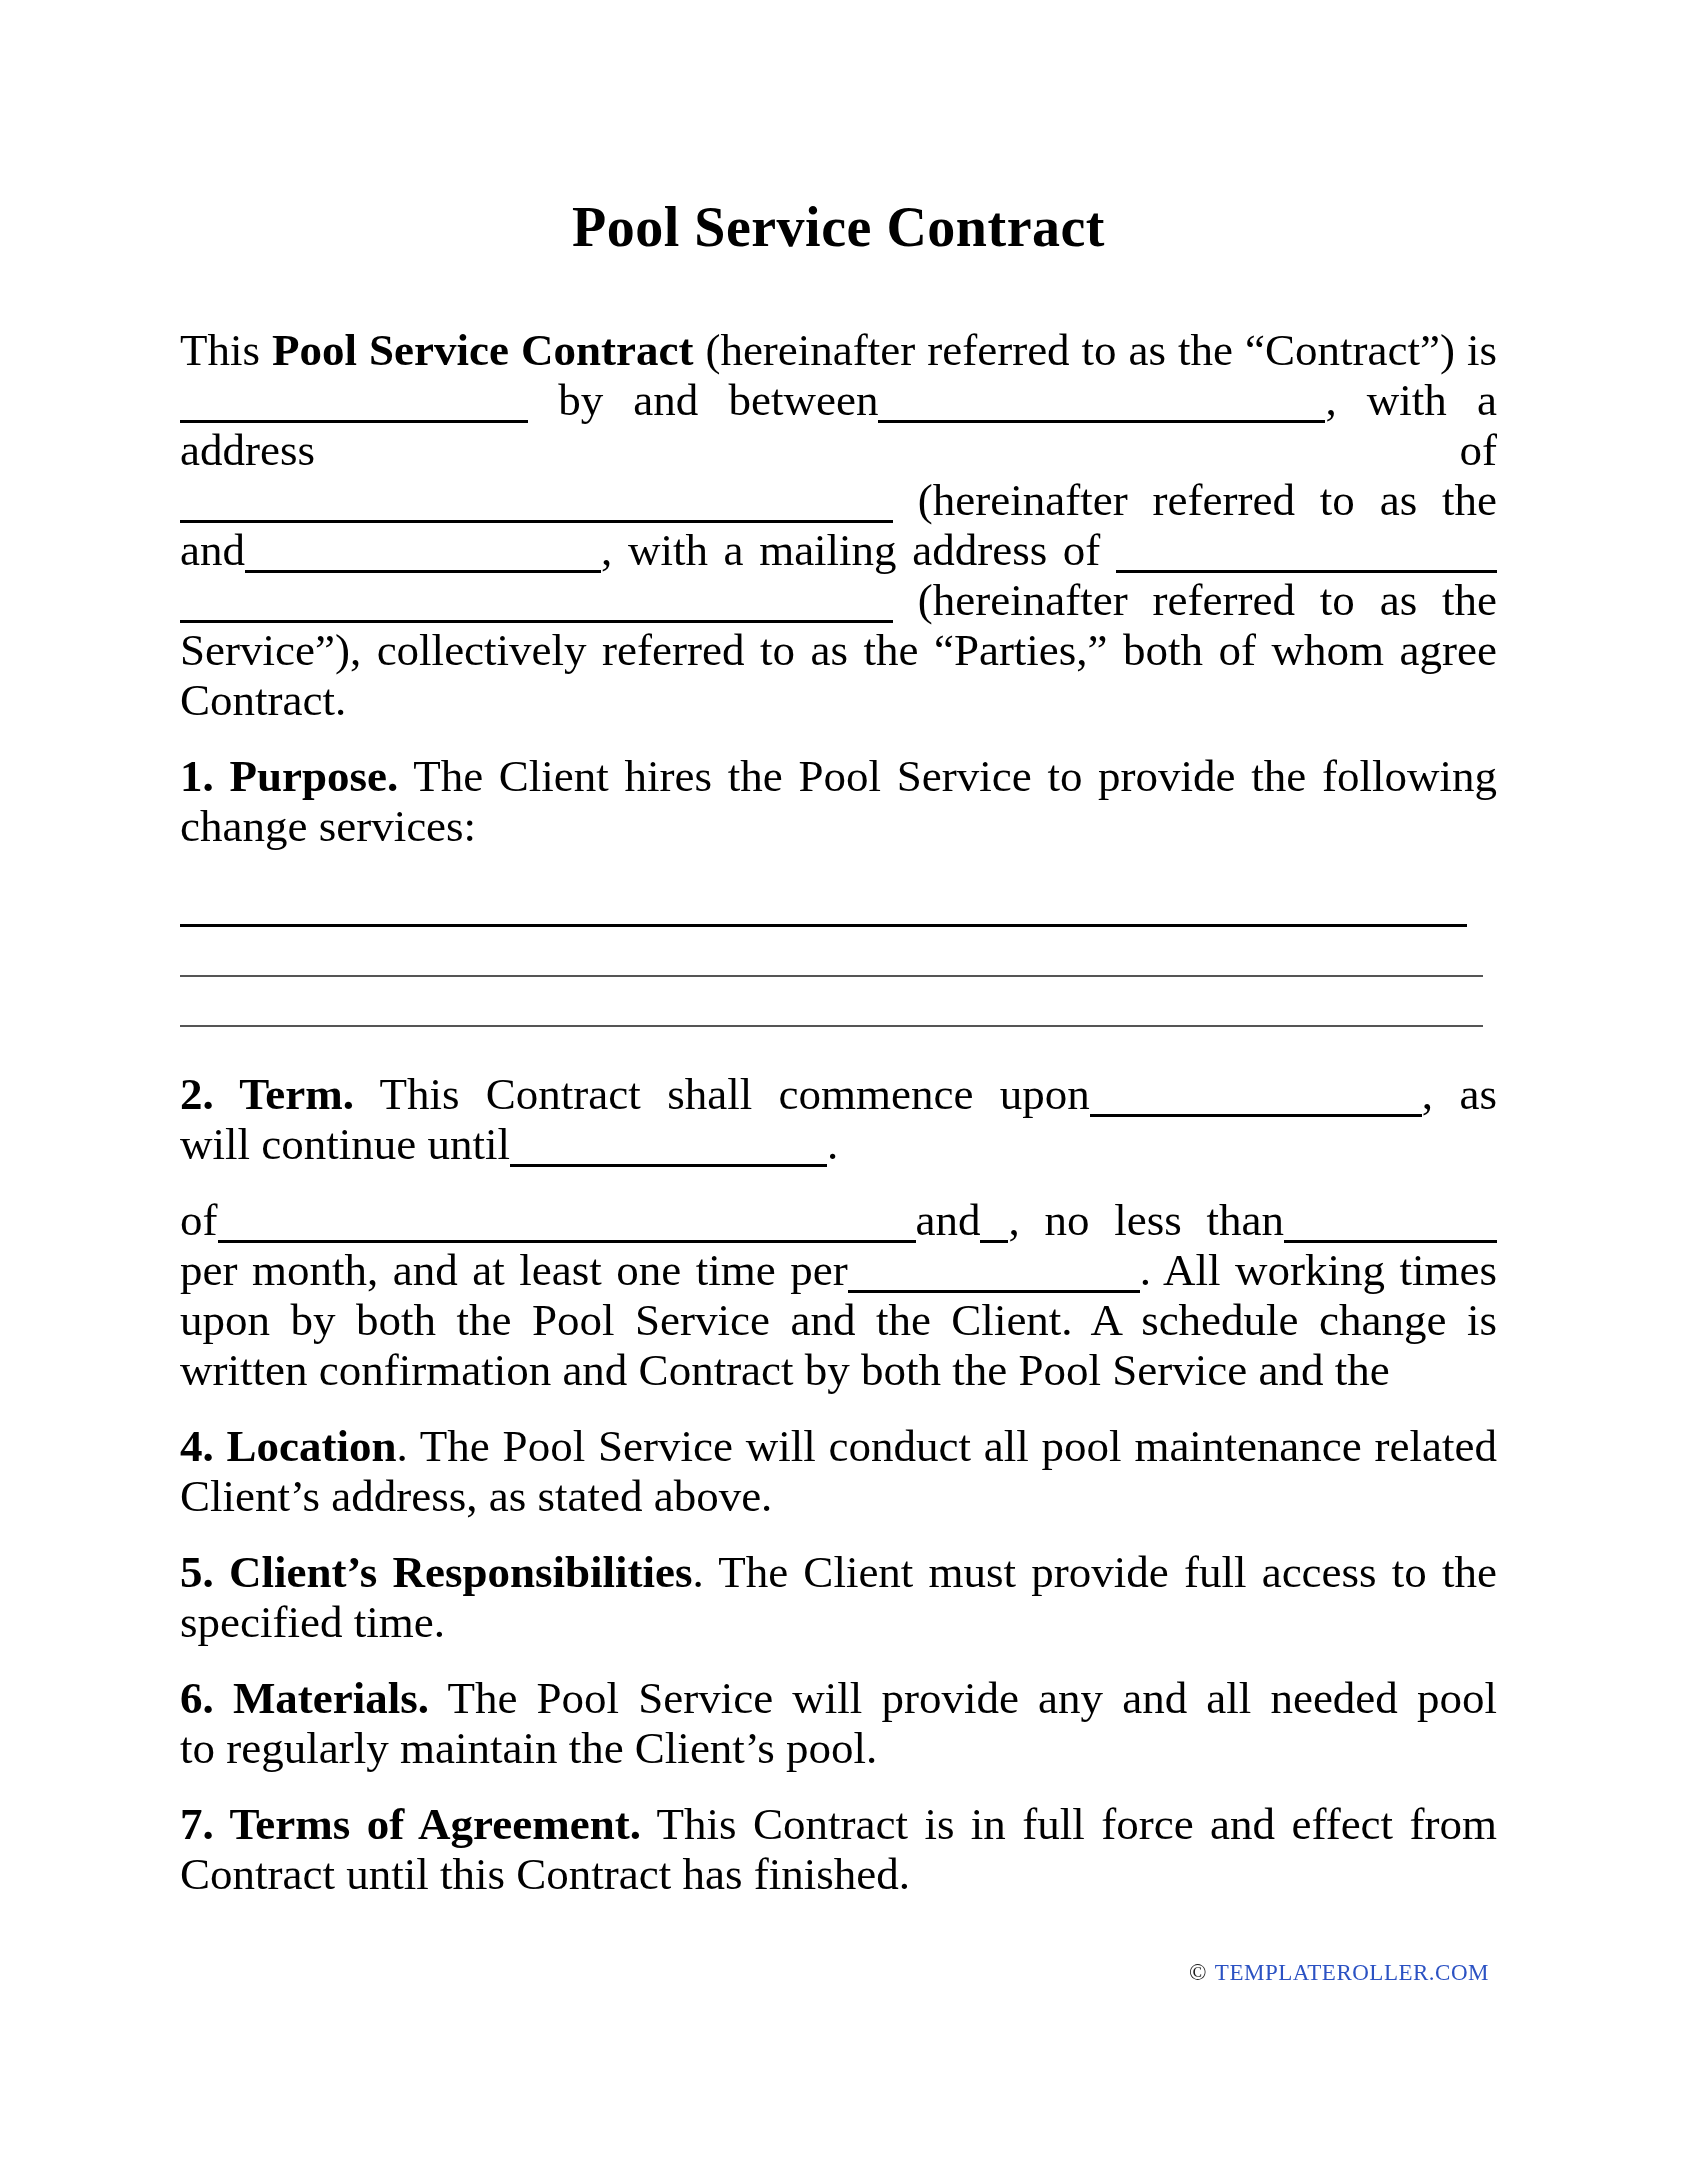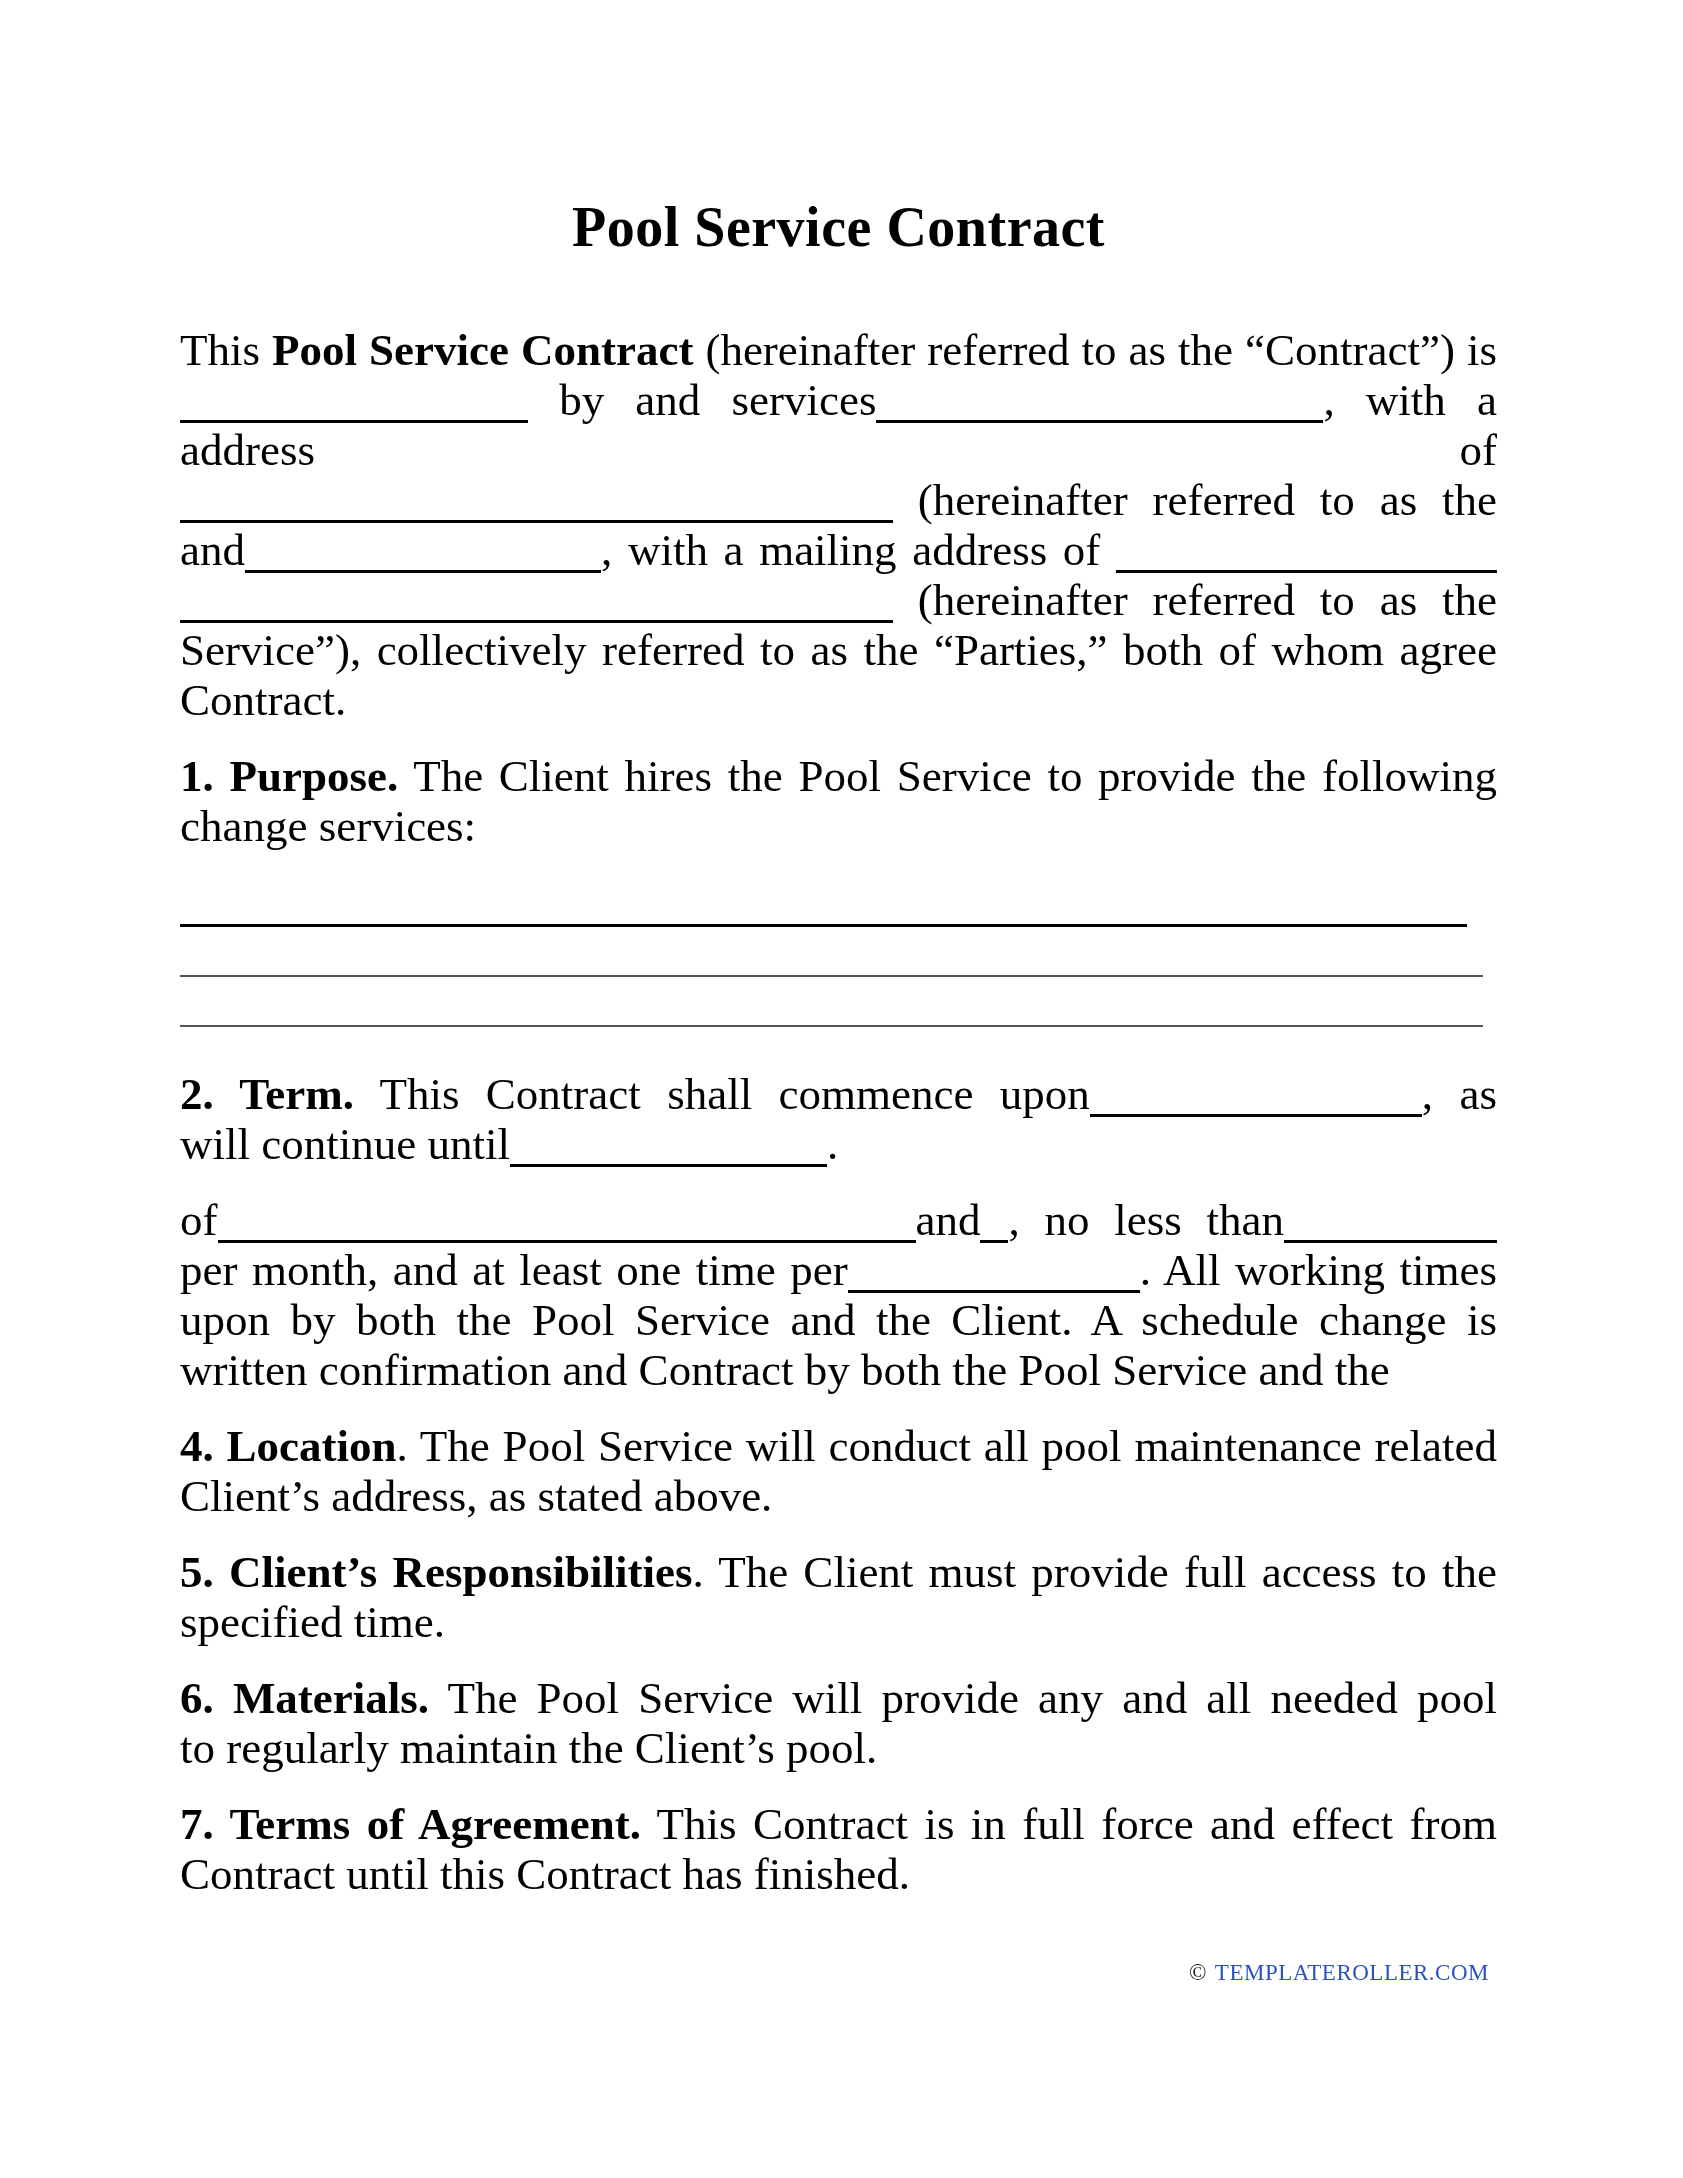--- a/index.html
+++ b/index.html
@@ -64,21 +64,21 @@
 </style>
 </head>
 <body>
 
 <div class="page">
   <div class="content">
     <h1 class="doc-title">Pool Service Contract</h1>
     <div>
         <div class="para">
           <div class="line"><span>This </span><b>Pool Service Contract</b><span> (hereinafter referred to as the “Contract”) is entered into as of</span></div>
-          <div class="line"><span class="blank" style="width: 348px;"></span><span> by and services</span><span class="blank" style="width: 447px;"></span><span>, with a mailing</span></div>
+          <div class="line"><span class="blank" style="width: 348px;"></span><span> by and between</span><span class="blank" style="width: 447px;"></span><span>, with a mailing</span></div>
           <div class="line"><span>address of </span><span class="blank" style="width: 1160px;"></span></div>
           <div class="line"><span class="blank" style="width: 713px;"></span><span> (hereinafter referred to as the “Client”)</span></div>
           <div class="line"><span>and</span><span class="blank" style="width: 356px;"></span><span>, with a mailing address of </span><span class="blank" style="width: 381px;"></span></div>
           <div class="line"><span class="blank" style="width: 713px;"></span><span> (hereinafter referred to as the “Pool</span></div>
           <div class="line"><span>Service”), collectively referred to as the “Parties,” both of whom agree to be bound by this</span></div>
           <div class="line left"><span>Contract.</span></div>
         </div>
         <div class="para">
           <div class="line"><b>1. Purpose.</b><span> The Client hires the Pool Service to provide the following pool maintenance</span></div>
           <div class="line left"><span>change services:</span></div>

